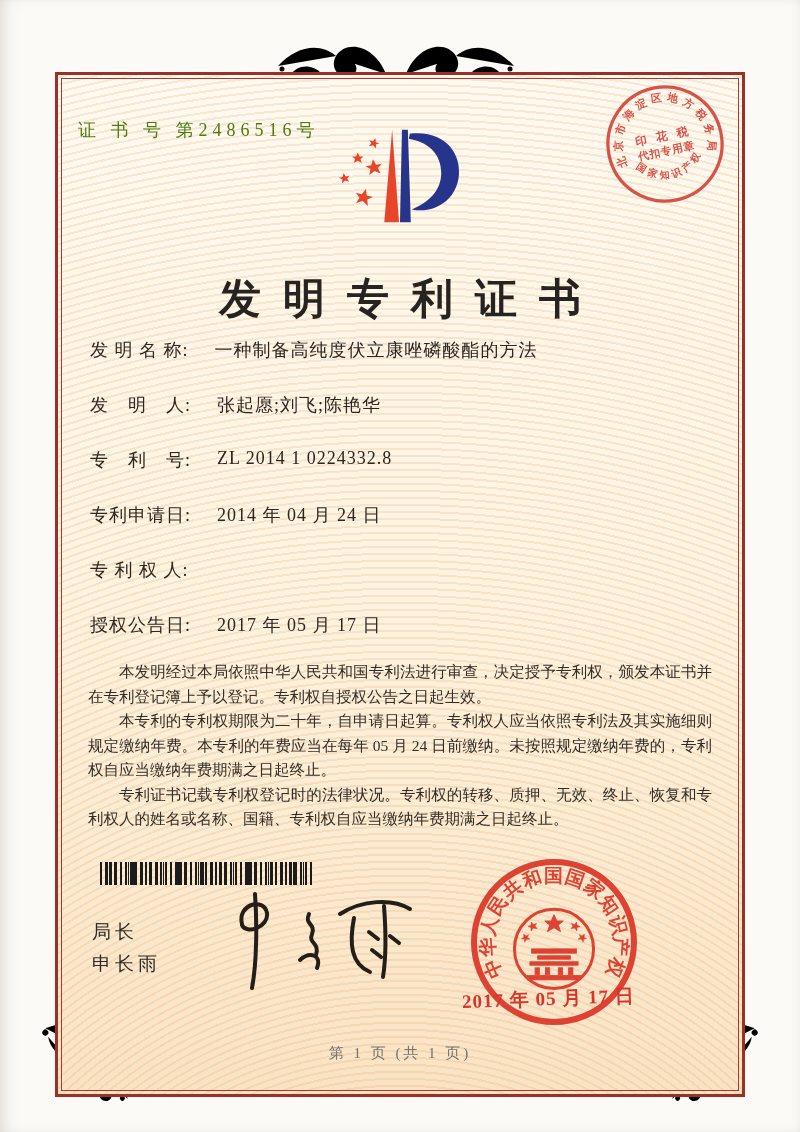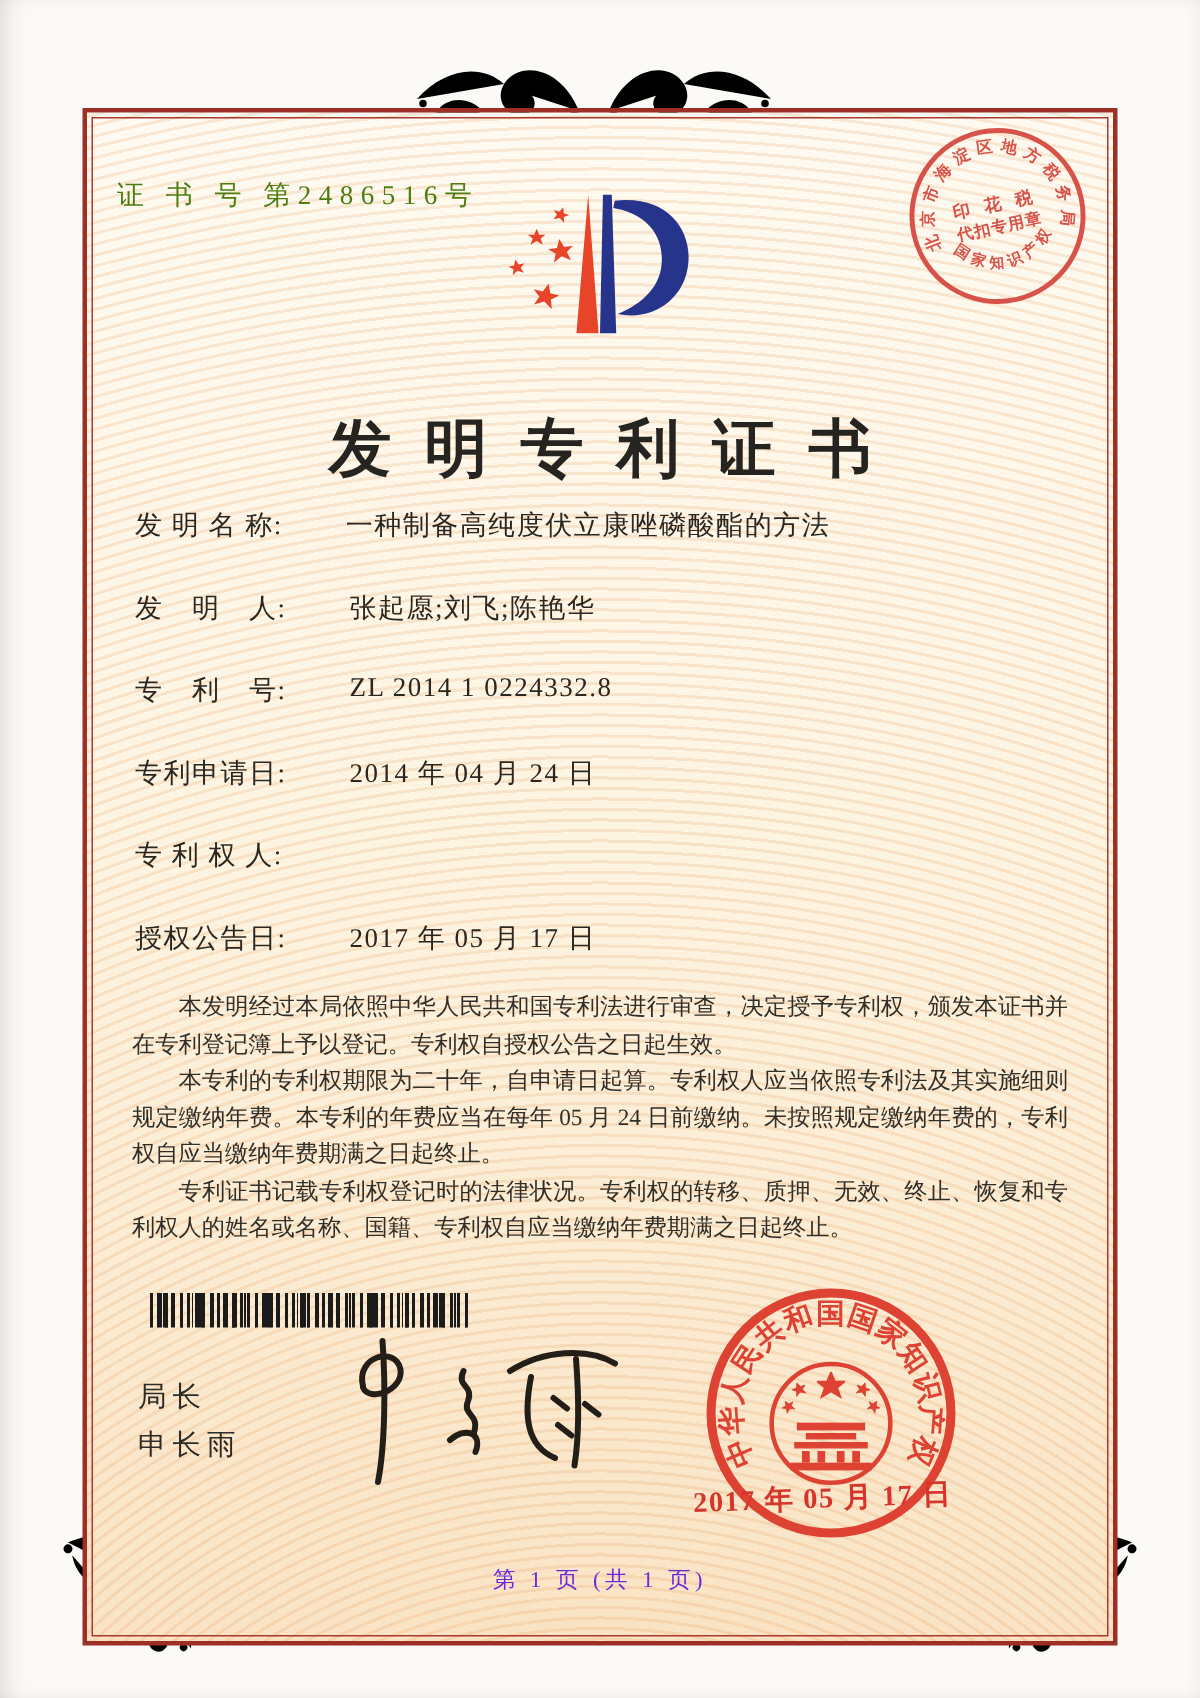--- a/index.html
+++ b/index.html
@@ -30,21 +30,21 @@
   .tax-stamp{position:absolute;left:603px;top:82px;width:124px;height:124px;transform:rotate(-12deg);opacity:.93;}
   .tax-stamp text{fill:#d5473e;font-weight:bold;font-family:"Liberation Serif",serif;}
   
   .title{
     position:absolute;left:0;top:238px;width:100%;text-align:center;
     font-size:42px;font-weight:600;letter-spacing:22px;text-indent:22px;color:#262420;margin-top:33px;
   }
   
   .fields{position:absolute;left:90px;top:338px;width:560px;}
   .field-row{height:55px;font-size:18px;display:flex;align-items:flex-start;letter-spacing:1px;}
-  .field-label{white-space:pre;margin-right:26px;}
+  .field-label{white-space:pre;margin-right:10px;}
   .field-value{white-space:pre;margin-left:16px;}
   
   .body-text{position:absolute;left:88px;top:660px;width:624px;font-size:15.5px;line-height:24.5px;text-align:justify;color:#322d26;}
   .body-text p{margin:0;text-indent:2em;}
   
   .barcode{
     position:absolute;left:100px;top:862px;width:212px;height:23px;
     background:
       repeating-linear-gradient(90deg,#1b1b1b 0 2px,transparent 2px 5px),
       repeating-linear-gradient(90deg,#1b1b1b 0 1px,transparent 1px 7px),
@@ -55,21 +55,21 @@
   .signature{position:absolute;left:212px;top:882px;width:215px;height:115px;}
   .signature path{stroke:#241e18;stroke-width:4;fill:none;stroke-linecap:round;stroke-linejoin:round;}
   
   .seal{position:absolute;left:468px;top:856px;width:172px;height:172px;opacity:.95;}
   .seal text{fill:#dd3a2b;font-weight:bold;font-family:"Liberation Serif",serif;}
   .seal-date{
     position:absolute;left:462px;top:986px;font-size:19px;font-weight:700;color:#d5352b;
     letter-spacing:1px;transform:rotate(-2deg);white-space:pre;
   }
   
-  .footer{position:absolute;left:0;top:1044px;width:100%;text-align:center;font-size:15px;letter-spacing:3px;color:#6d28d9;}
+  .footer{position:absolute;left:0;top:1044px;width:100%;text-align:center;font-size:15px;letter-spacing:3px;color:#737373;}
   
   .orn{position:absolute;pointer-events:none;}
 </style>
 </head>
 <body>
 
 <div class="page-shadow"></div>
 
 <svg width="0" height="0" style="position:absolute">
   <defs>

